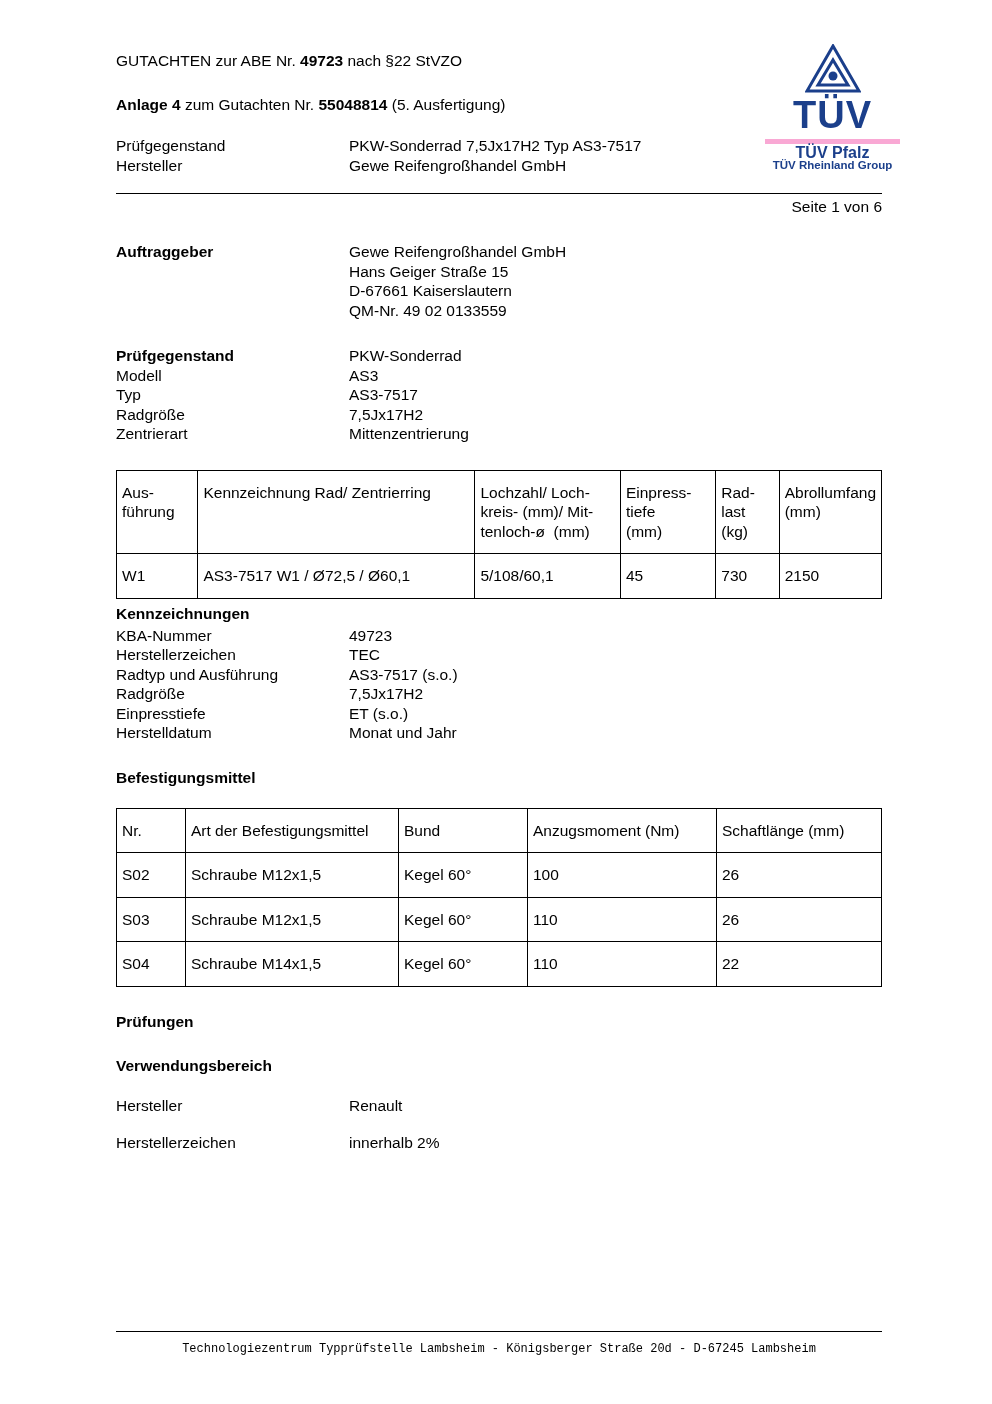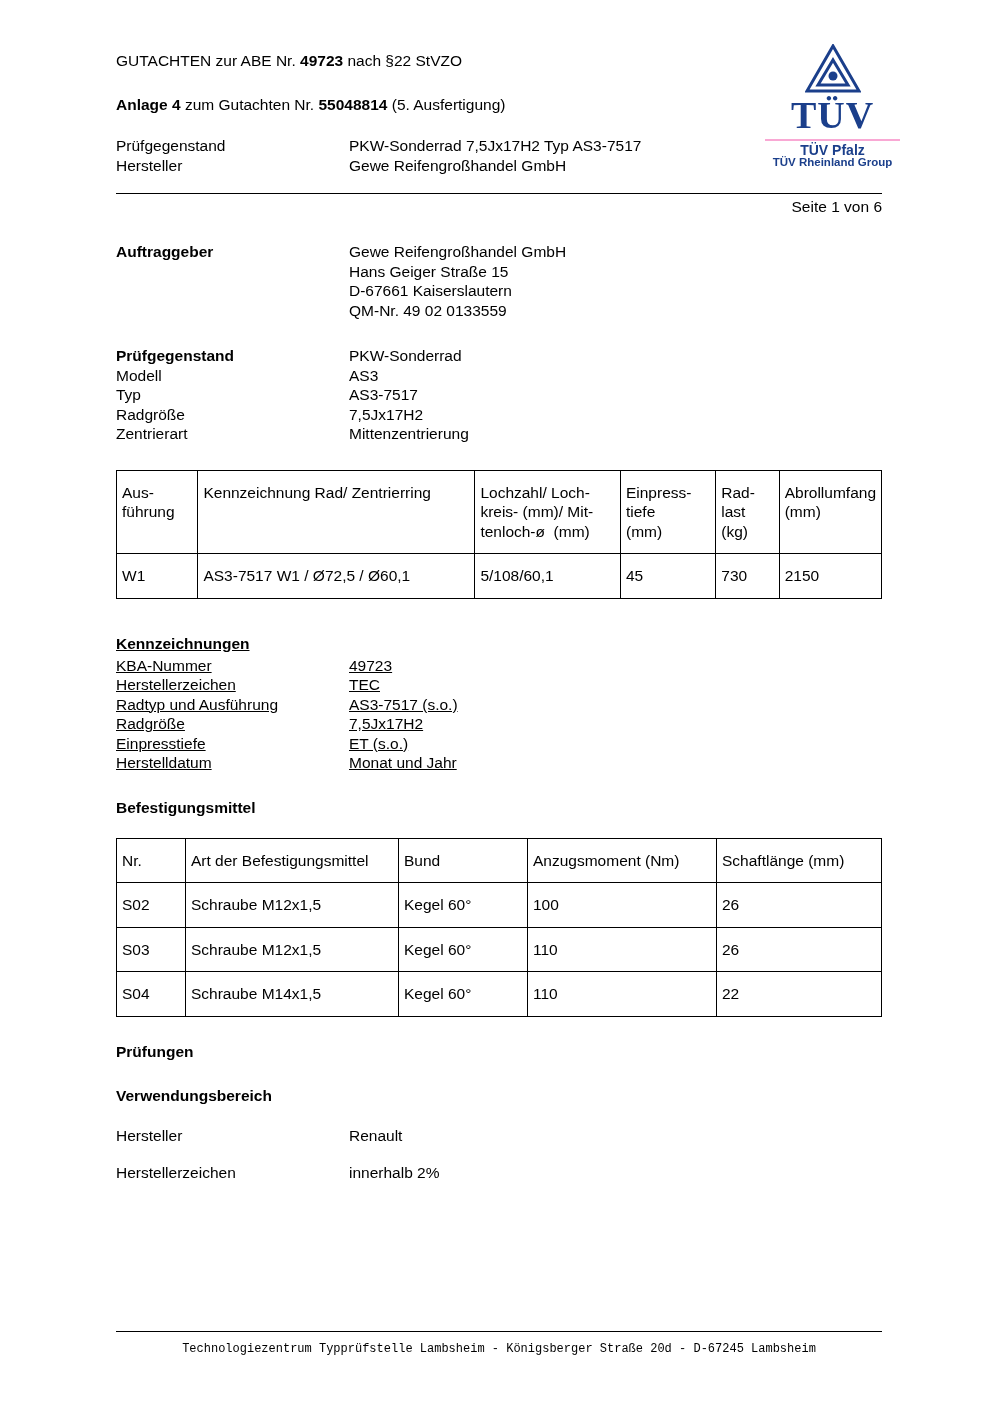--- a/index.html
+++ b/index.html
@@ -47,21 +47,21 @@
   }
   .page-no {
     text-align: right;
     font-size: 15.5px;
     margin: 0 0 0 0;
   }
 
   .block {
     margin-top: 26px;
   }
-  .block-tight { margin-top: 36px; text-decoration: underline; }
+  .block-tight { margin-top: 6px; }
 
   .section-title {
     font-weight: bold;
     font-size: 15.5px;
     margin-bottom: 3px;
   }
 
   
   .logo {
     position: absolute;
@@ -71,34 +71,34 @@
     text-align: center;
   }
   .logo .tri-wrap {
     width: 56px;
     height: 50px;
     margin: 0 auto 2px auto;
     position: relative;
   }
   .logo svg { display: block; }
   .logo .tuv {
-    font-family: Liberation Serif, serif;
+    font-family: Liberation Sans, sans-serif;
     font-weight: bold;
     font-size: 38px;
     letter-spacing: 1px;
     line-height: 38px;
     color: #1b3f8b;
   }
   .logo .sub1 {
-    font-size: 14px;
+    font-size: 16px;
     font-weight: bold;
     color: #1b3f8b;
     line-height: 12px;
     margin-top: 5px;
-    border-top: 2px solid #f9a8d4;
+    border-top: 5px solid #f9a8d4;
     padding-top: 3px;
   }
   .logo .sub2 {
     font-size: 11.5px;
     font-weight: bold;
     color: #1b3f8b;
     line-height: 12px;
   }
 
   table.grid {

